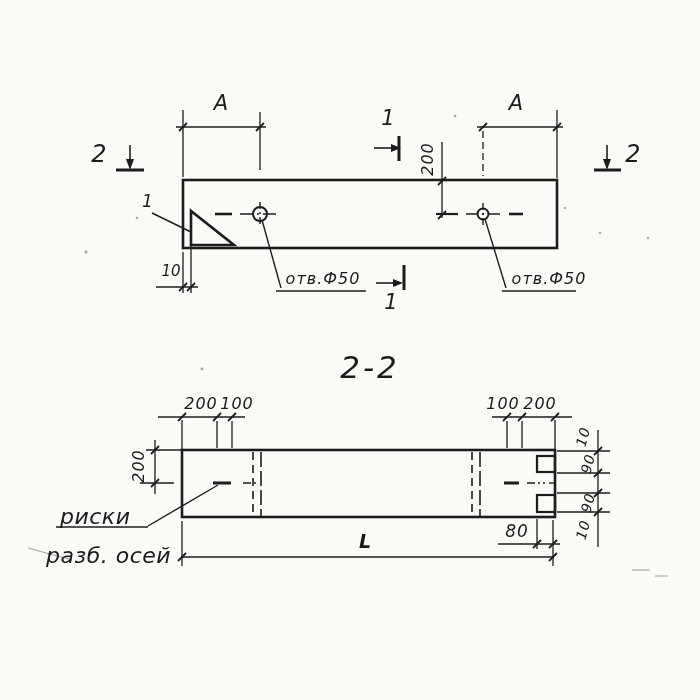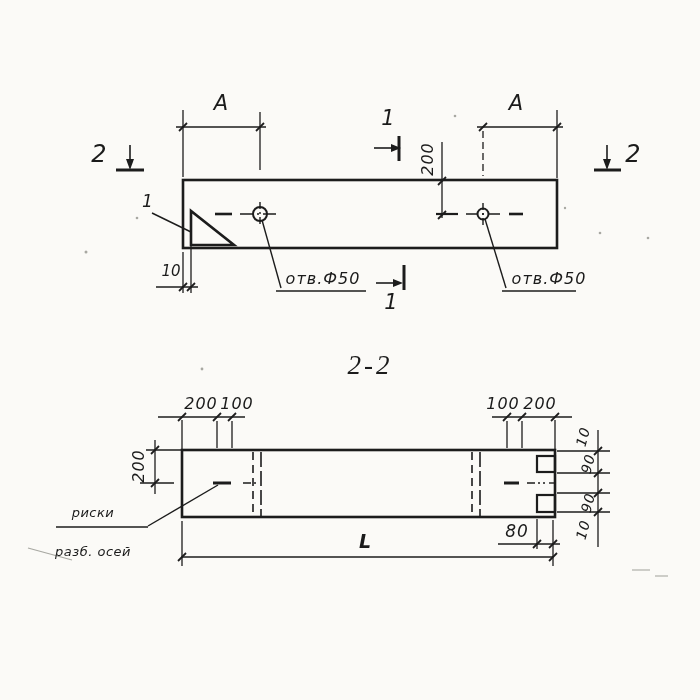--- a/index.html
+++ b/index.html
@@ -7,25 +7,25 @@
   .sheet{position:relative;width:700px;height:700px;background:#fbfaf7;}
   .sheet svg{position:absolute;left:0;top:0;}
   .lbl{position:absolute;color:#1b1b1b;font-style:italic;white-space:nowrap;
        text-align:center;line-height:1;font-family:"DejaVu Sans",sans-serif;}
   .dim15{font-size:15px;}
   .dim16{font-size:16px;letter-spacing:1px;}
   .dim17{font-size:17px;letter-spacing:1px;}
   .dim14{font-size:14px;letter-spacing:1px;}
   .big21{font-size:21px;}
   .big24{font-size:24px;}
-  .title25{font-size:27px;letter-spacing:3px;font-family:Liberation Serif, serif;}
+  .title25{font-size:31px;letter-spacing:3px;}
   .rot90{transform:rotate(-90deg);transform-origin:center center;}
   .rot75{transform:rotate(-75deg);transform-origin:center center;}
   .boldL{font-size:19px;font-weight:bold;}
-  .note17{font-size:13px;letter-spacing:0.5px;}
+  .note17{font-size:22px;letter-spacing:0.5px;}
 </style>
 </head>
 <body>
 
 <div class="sheet">
 
   <svg width="700" height="700" viewBox="0 0 700 700">
 
     <g stroke="#1c1c1c" fill="none">
 

